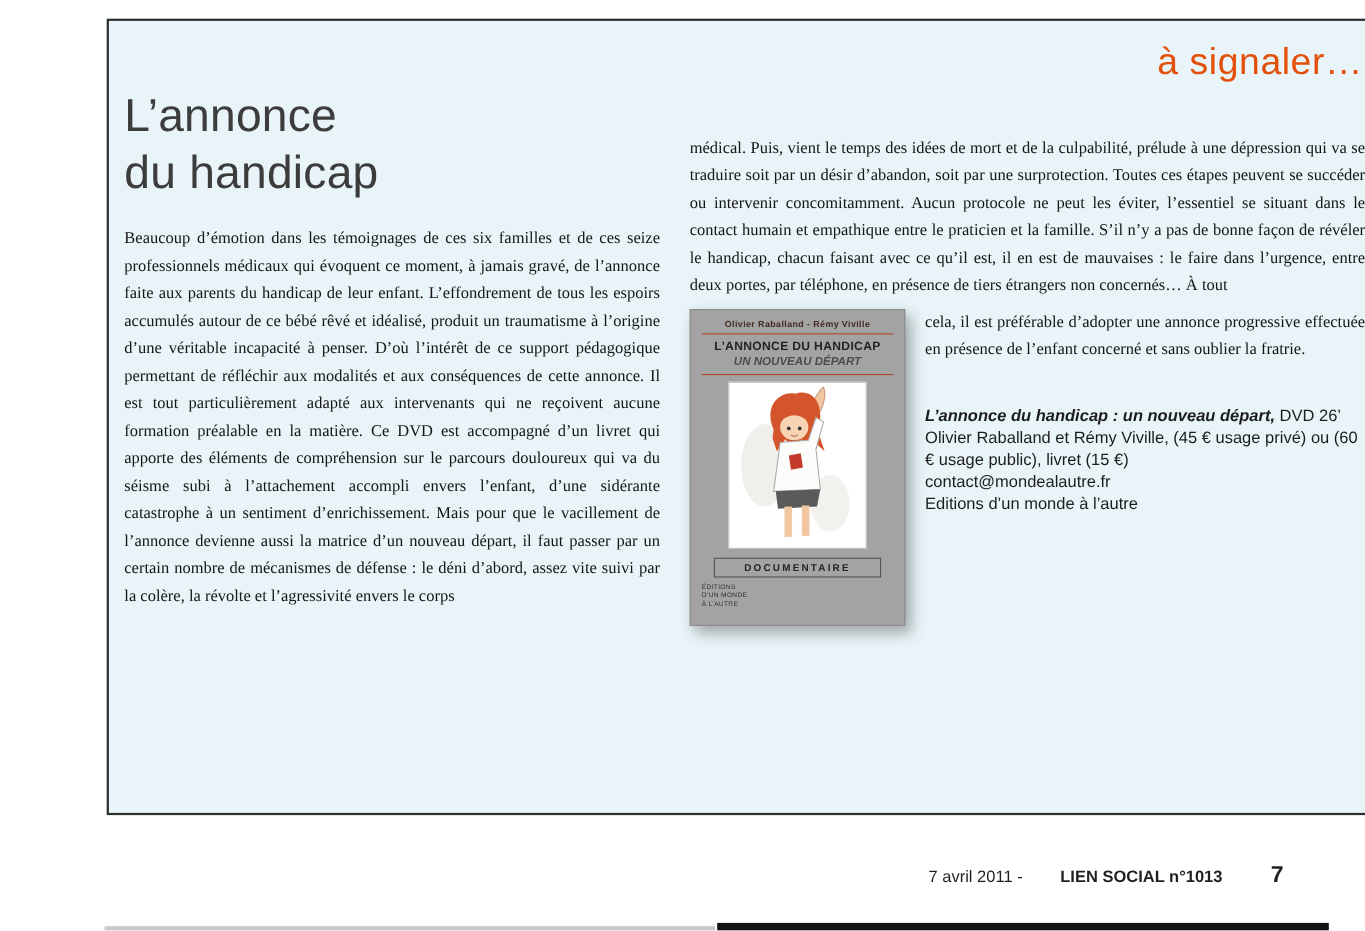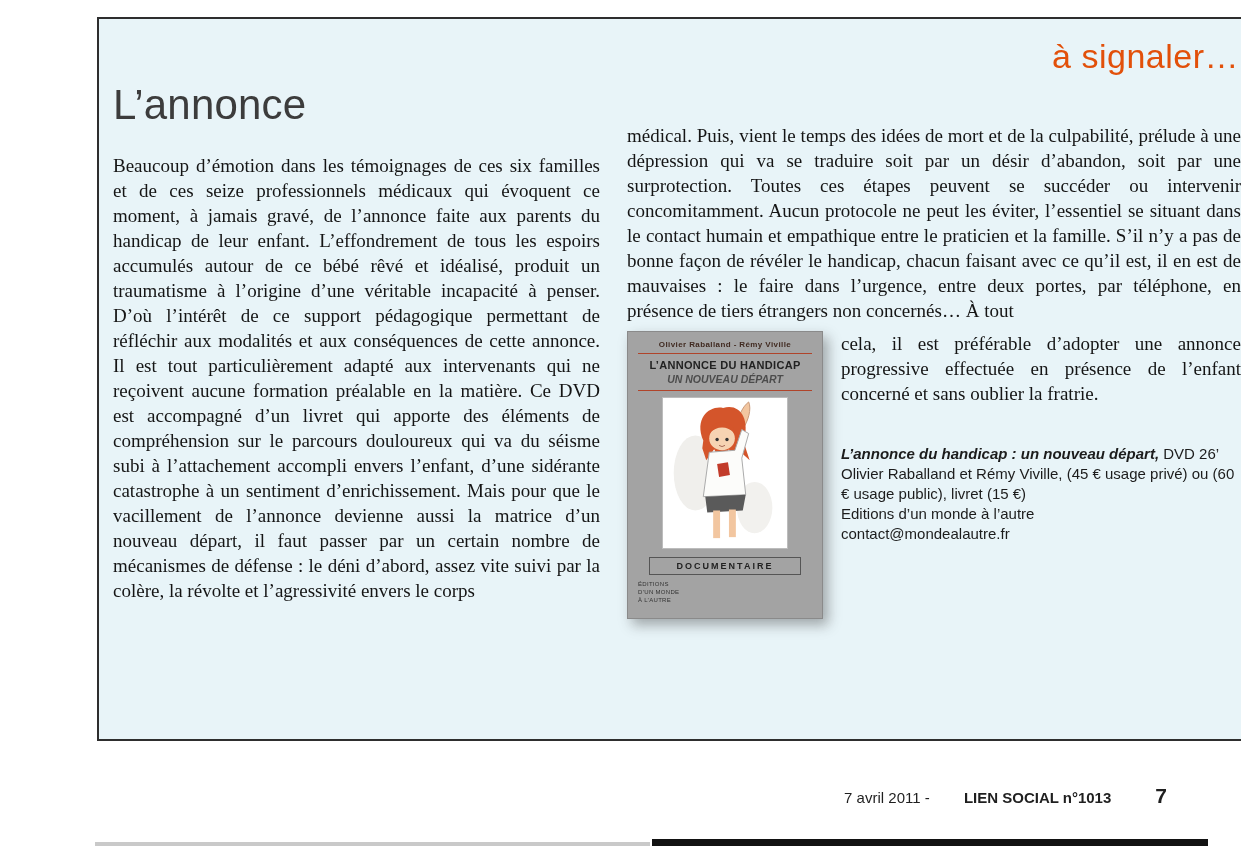--- a/index.html
+++ b/index.html
@@ -39,21 +39,21 @@
   .article-title {
     font-family:"Liberation Sans", sans-serif;
     font-size:42px;
     line-height:1.24;
     font-weight:normal;
     color:#3c3c3c;
     letter-spacing:0.2px;
   }
   .article-title .title-line { display:block; }
   .body-text {
-    font-size:19px;
+    font-size:15px;
     line-height:25px;
     text-align:justify;
     color:#151515;
   }
   .col-left .body-text { margin-top:22px; }
   .col-right {
     flex:1;
     padding-top:104px;
   }
   .media-row {
@@ -147,20 +147,21 @@
 
 <div class="content-box">
 
   <div class="section-label">à signaler…</div>
 
   <div class="columns">
 
     <div class="col-left">
       <h1 class="article-title">
         <span class="title-line">L’annonce</span>
+        <span class="title-line">du handicap</span>
       </h1>
       <p class="body-text">Beaucoup d’émotion dans les témoignages de ces six familles et de ces seize professionnels médicaux qui évoquent ce moment, à jamais gravé, de l’annonce faite aux parents du handicap de leur enfant. L’effondrement de tous les espoirs accumulés autour de ce bébé rêvé et idéalisé, produit un traumatisme à l’origine d’une véritable incapacité à penser. D’où l’intérêt de ce support pédagogique permettant de réfléchir aux modalités et aux conséquences de cette annonce. Il est tout particulièrement adapté aux intervenants qui ne reçoivent aucune formation préalable en la matière. Ce DVD est accompagné d’un livret qui apporte des éléments de compréhension sur le parcours douloureux qui va du séisme subi à l’attachement accompli envers l’enfant, d’une sidérante catastrophe à un sentiment d’enrichissement. Mais pour que le vacillement de l’annonce devienne aussi la matrice d’un nouveau départ, il faut passer par un certain nombre de mécanismes de défense : le déni d’abord, assez vite suivi par la colère, la révolte et l’agressivité envers le corps</p>
     </div>
 
     <div class="col-right">
       <p class="body-text">médical. Puis, vient le temps des idées de mort et de la culpabilité, prélude à une dépression qui va se traduire soit par un désir d’abandon, soit par une surprotection. Toutes ces étapes peuvent se succéder ou intervenir concomitamment. Aucun protocole ne peut les éviter, l’essentiel se situant dans le contact humain et empathique entre le praticien et la famille. S’il n’y a pas de bonne façon de révéler le handicap, chacun faisant avec ce qu’il est, il en est de mauvaises : le faire dans l’urgence, entre deux portes, par téléphone, en présence de tiers étrangers non concernés… À tout</p>
 
       <div class="media-row">
 
         <div class="dvd">
@@ -201,22 +202,22 @@
           </div>
         </div>
 
         <div class="wrap-col">
           <p class="body-text">cela, il est préférable d’adopter une annonce progressive effectuée en présence de l’enfant concerné et sans oublier la fratrie.</p>
 
           <div class="caption">
             <p class="cap-main">
               <span class="cap-title">L’annonce du handicap : un nouveau départ,</span><span> DVD 26’ Olivier Raballand et Rémy Viville, (45 € usage privé) ou (60 € usage public), livret (15 €)</span>
             </p>
+            <div class="cap-line">contact@mondealautre.fr</div>
             <div class="cap-line">Editions d’un monde à l’autre</div>
-            <div class="cap-line">contact@mondealautre.fr</div>
           </div>
         </div>
 
       </div>
     </div>
 
   </div>
 </div>
 
 <div class="footer">

